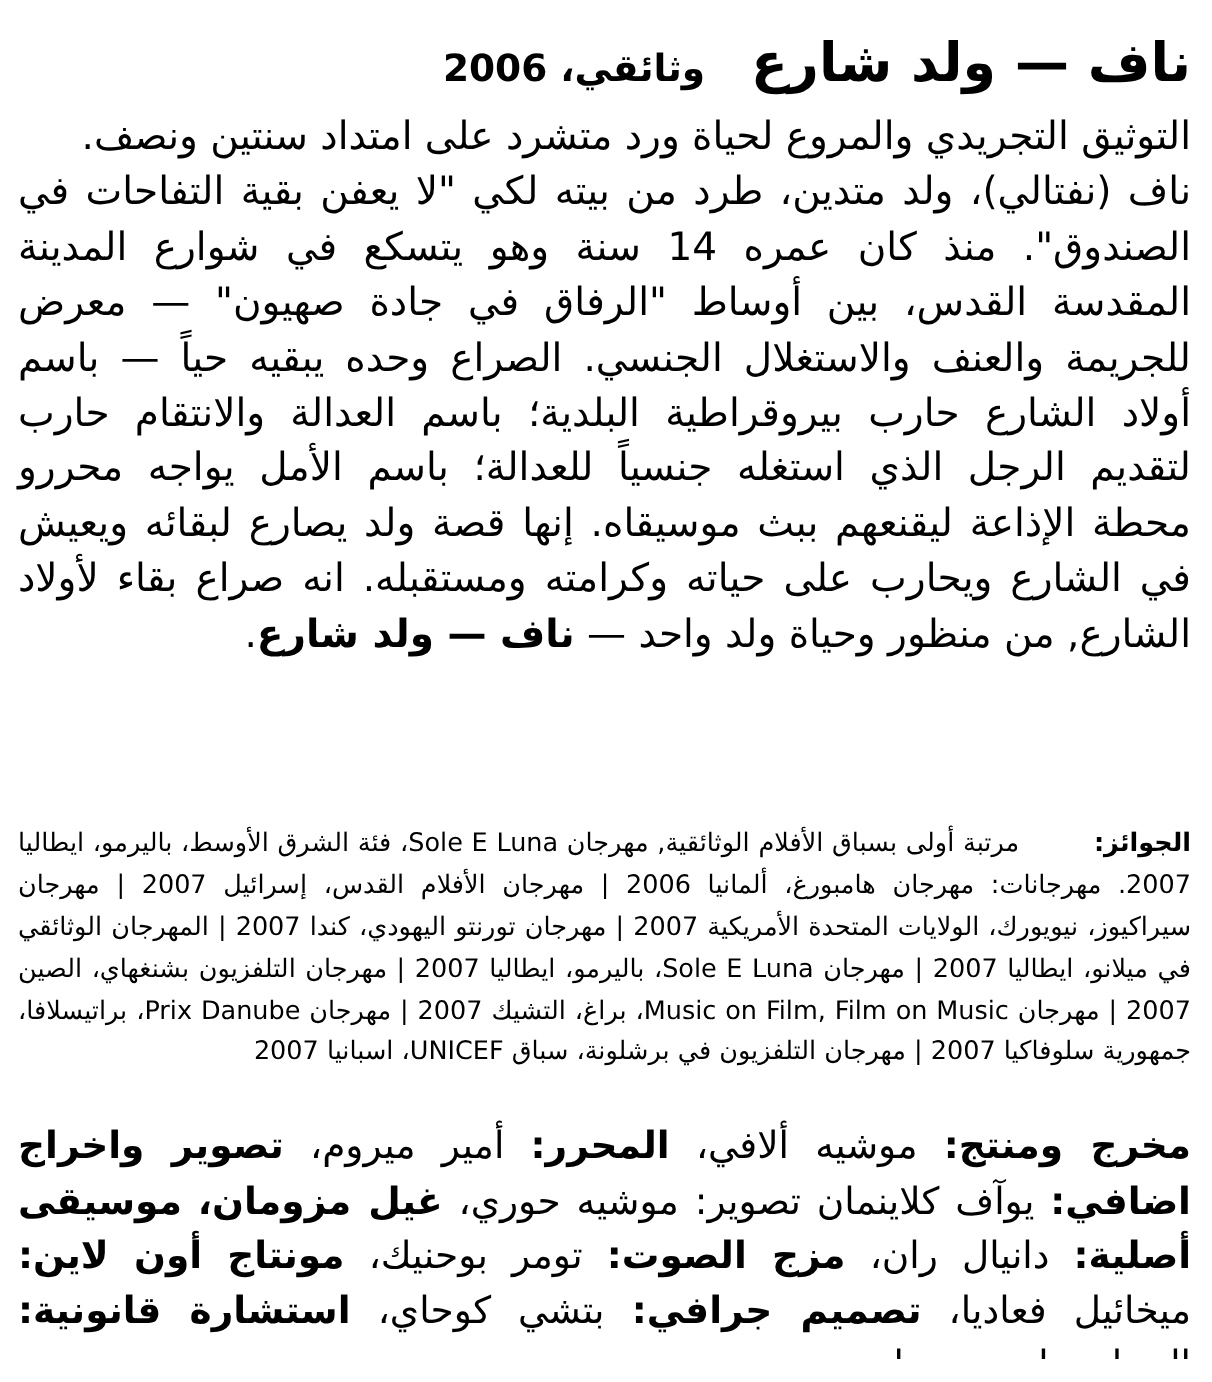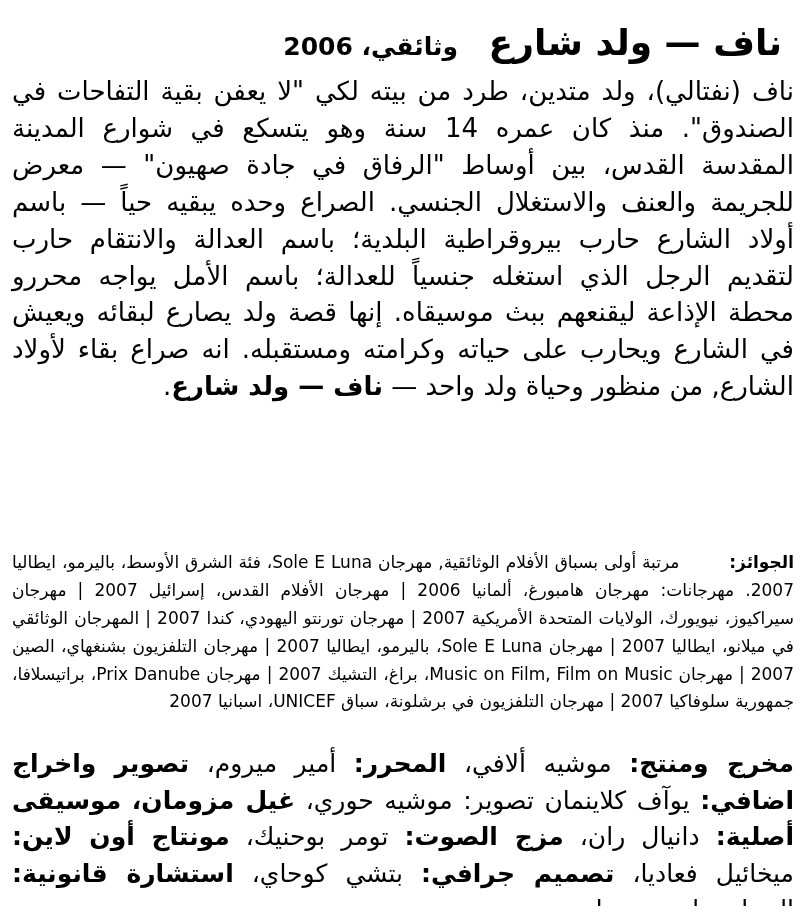--- a/index.html
+++ b/index.html
@@ -10,21 +10,21 @@
     color:#000000;
     font-family:"DejaVu Sans", sans-serif;
     direction:rtl;
     overflow:hidden;
   }
   .main-block {
     position:absolute; top:20px; right:14px; left:12px;
     text-align:justify;
   }
   .film-heading {
-    margin:0 12px 8px 0;
+    margin:0 0 8px 0;
     font-size:36px; font-weight:bold; line-height:1.25;
     text-align:right;
     white-space:nowrap;
   }
   .genre-year {
     font-size:25px; font-weight:bold;
     margin-right:18px;
   }
   .lead, .synopsis {
     margin:0;
@@ -59,20 +59,21 @@
 <body>
 
 <div class="page">
 
   <div class="main-block">
     <h1 class="film-heading">
       <span class="film-title">ناف — ولد شارع</span>
       <span class="genre-year">وثائقي، 2006</span>
     </h1>
 
+    <p class="lead">التوثيق التجريدي والمروع لحياة ورد متشرد على امتداد سنتين ونصف.</p>
 
     <p class="synopsis">
       <span>ناف (نفتالي)، ولد متدين، طرد من بيته لكي "لا يعفن بقية التفاحات في الصندوق". منذ كان عمره 14 سنة وهو يتسكع في شوارع المدينة المقدسة القدس، بين أوساط "الرفاق في جادة صهيون" — معرض للجريمة والعنف والاستغلال الجنسي. الصراع وحده يبقيه حياً — باسم أولاد الشارع حارب بيروقراطية البلدية؛ باسم العدالة والانتقام حارب لتقديم الرجل الذي استغله جنسياً للعدالة؛ باسم الأمل يواجه محررو محطة الإذاعة ليقنعهم ببث موسيقاه. إنها قصة ولد يصارع لبقائه ويعيش في الشارع ويحارب على حياته وكرامته ومستقبله. انه صراع بقاء لأولاد الشارع, من منظور وحياة ولد واحد — </span><span class="bold-tail">ناف — ولد شارع</span><span>.</span>
     </p>
   </div>
 
   <p class="awards-block">
     <span class="b">الجوائز:</span><span> مرتبة أولى بسباق الأفلام الوثائقية, مهرجان Sole E Luna، فئة الشرق الأوسط، باليرمو، ايطاليا 2007. مهرجانات: مهرجان هامبورغ، ألمانيا 2006 | مهرجان الأفلام القدس، إسرائيل 2007 | مهرجان سيراكيوز، نيويورك، الولايات المتحدة الأمريكية 2007 | مهرجان تورنتو اليهودي، كندا 2007 | المهرجان الوثائقي في ميلانو، ايطاليا 2007 | مهرجان Sole E Luna، باليرمو، ايطاليا 2007 | مهرجان التلفزيون بشنغهاي، الصين 2007 | مهرجان Music on Film, Film on Music، براغ، التشيك 2007 | مهرجان Prix Danube، براتيسلافا، جمهورية سلوفاكيا 2007 | مهرجان التلفزيون في برشلونة، سباق UNICEF، اسبانيا 2007</span>
   </p>
 

